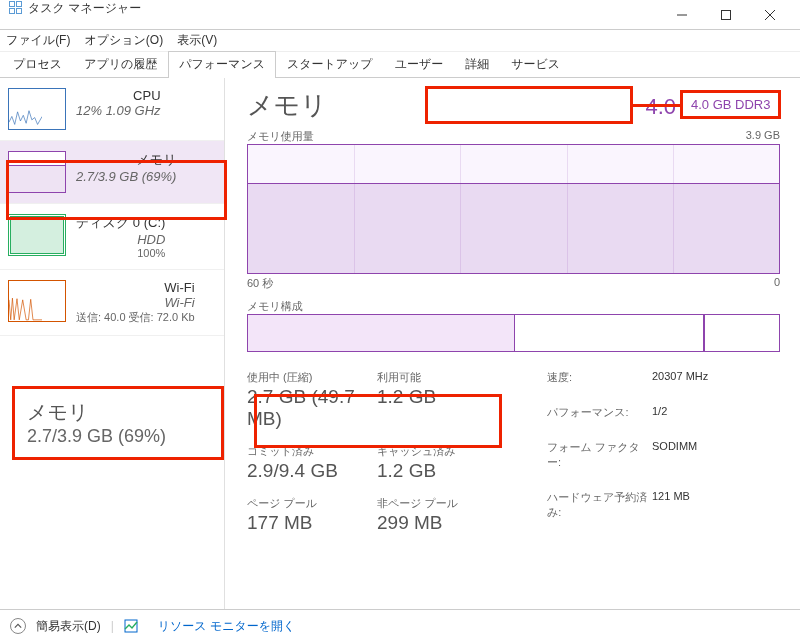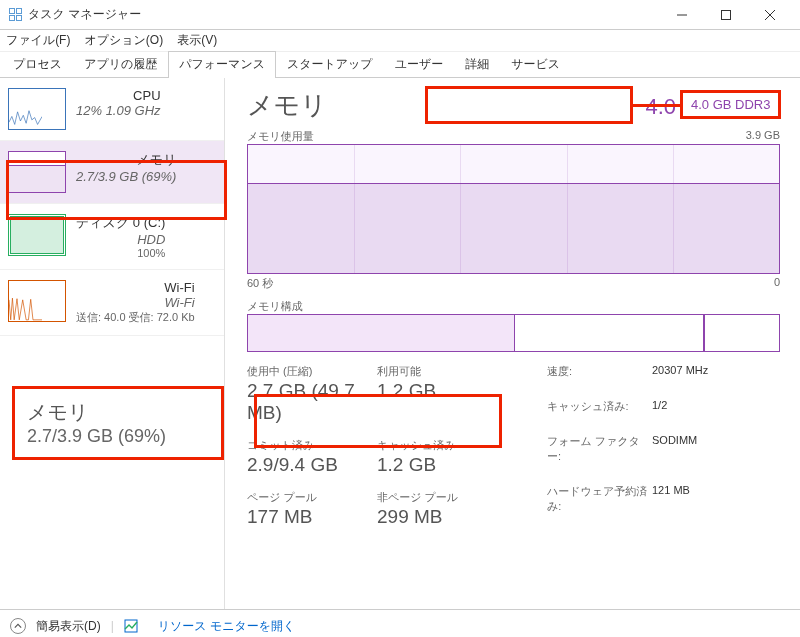--- a/index.html
+++ b/index.html
@@ -1,19 +1,19 @@
 <!DOCTYPE html>
 <html><head>
 <meta charset="utf-8">
 <style>
 * { margin:0; padding:0; box-sizing:border-box; font-family:"Yu Gothic UI","Segoe UI","Meiryo",sans-serif; }
 body { background:#fff; width:800px; height:637px; overflow:hidden; font-size:12px; color:#333; }
 
 
-.titlebar { height:30px; border-bottom:1px solid #ccc; display:flex; align-items:center; padding:0 8px; }
+.titlebar { height:30px; border-bottom:1px solid #ccc; display:flex; padding:0 8px; }
 .titlebar .icon-sq { display:flex; flex-wrap:wrap; width:14px; height:14px; margin-right:6px; }
 .titlebar .icon-sq span { width:6px; height:6px; border:1px solid #5b9bd5; margin:0.5px; }
 .title-text { flex:1; font-size:12px; }
 .winbtn { width:44px; height:30px; display:flex; align-items:center; justify-content:center; cursor:default; }
 .winbtn svg { width:10px; height:10px; stroke:#333; stroke-width:1; fill:none; }
 
 
 .menubar { height:22px; display:flex; align-items:center; padding:0 6px; gap:14px; font-size:12px; border-bottom:1px solid #eee; }
 .menubar span { cursor:default; }
 
@@ -51,21 +51,21 @@
 .big-chart .usage-line { position:absolute; top:38px; left:0; right:0; height:1px; background:#8e44ad; }
 .big-chart .usage-fill { position:absolute; top:38px; left:0; right:0; bottom:0; background:rgba(142,68,173,0.15); }
 .big-chart .grid-v { position:absolute; top:0; bottom:0; width:1px; background:rgba(142,68,173,0.15); }
 .axis-row { display:flex; justify-content:space-between; font-size:11px; color:#666; margin-bottom:8px; }
 
 .comp-chart { width:100%; height:38px; border:1px solid #8e44ad; background:#fff; position:relative; margin-bottom:2px; }
 .comp-chart::before { content:""; position:absolute; top:0; bottom:0; left:0; width:50%; background:#f3e5f9; border-right:1px solid #8e44ad; }
 .comp-chart .tick { position:absolute; top:0; bottom:0; width:2px; background:#8e44ad; right:14%; }
 
 
-.stats-row { display:flex; margin-top:12px; gap:60px; }
+.stats-row { display:flex; margin-top:18px; gap:60px; }
 .stats-block { display:grid; grid-template-columns:130px 110px; row-gap:14px; }
 .stat-label { font-size:11px; color:#666; }
 .stat-value { font-size:19px; color:#555; margin-top:1px; }
 .meta-grid { display:grid; grid-template-columns:105px auto; row-gap:6px; font-size:11px; color:#666; }
 .meta-grid .v { color:#333; }
 
 
 .redbox { position:absolute; border:3px solid #e20; }
 .anno-large { position:absolute; border:3px solid #e20; background:#fff; padding:10px 12px; }
 .anno-large .a1 { font-size:20px; color:#555; }
@@ -222,21 +222,21 @@
           <div class="stat-value">177 MB</div>
         </div>
         <div>
           <div class="stat-label">非ページ プール</div>
           <div class="stat-value">299 MB</div>
         </div>
       </div>
       <div class="meta-grid">
         <div>速度:</div>
         <div class="v">20307 MHz</div>
-        <div>キャッシュ済み:</div>
+        <div>パフォーマンス:</div>
         <div class="v">1/2</div>
         <div>フォーム ファクター:</div>
         <div class="v">SODIMM</div>
         <div>ハードウェア予約済み:</div>
         <div class="v">121 MB</div>
       </div>
     </div>
   </div>
 </div>
 

